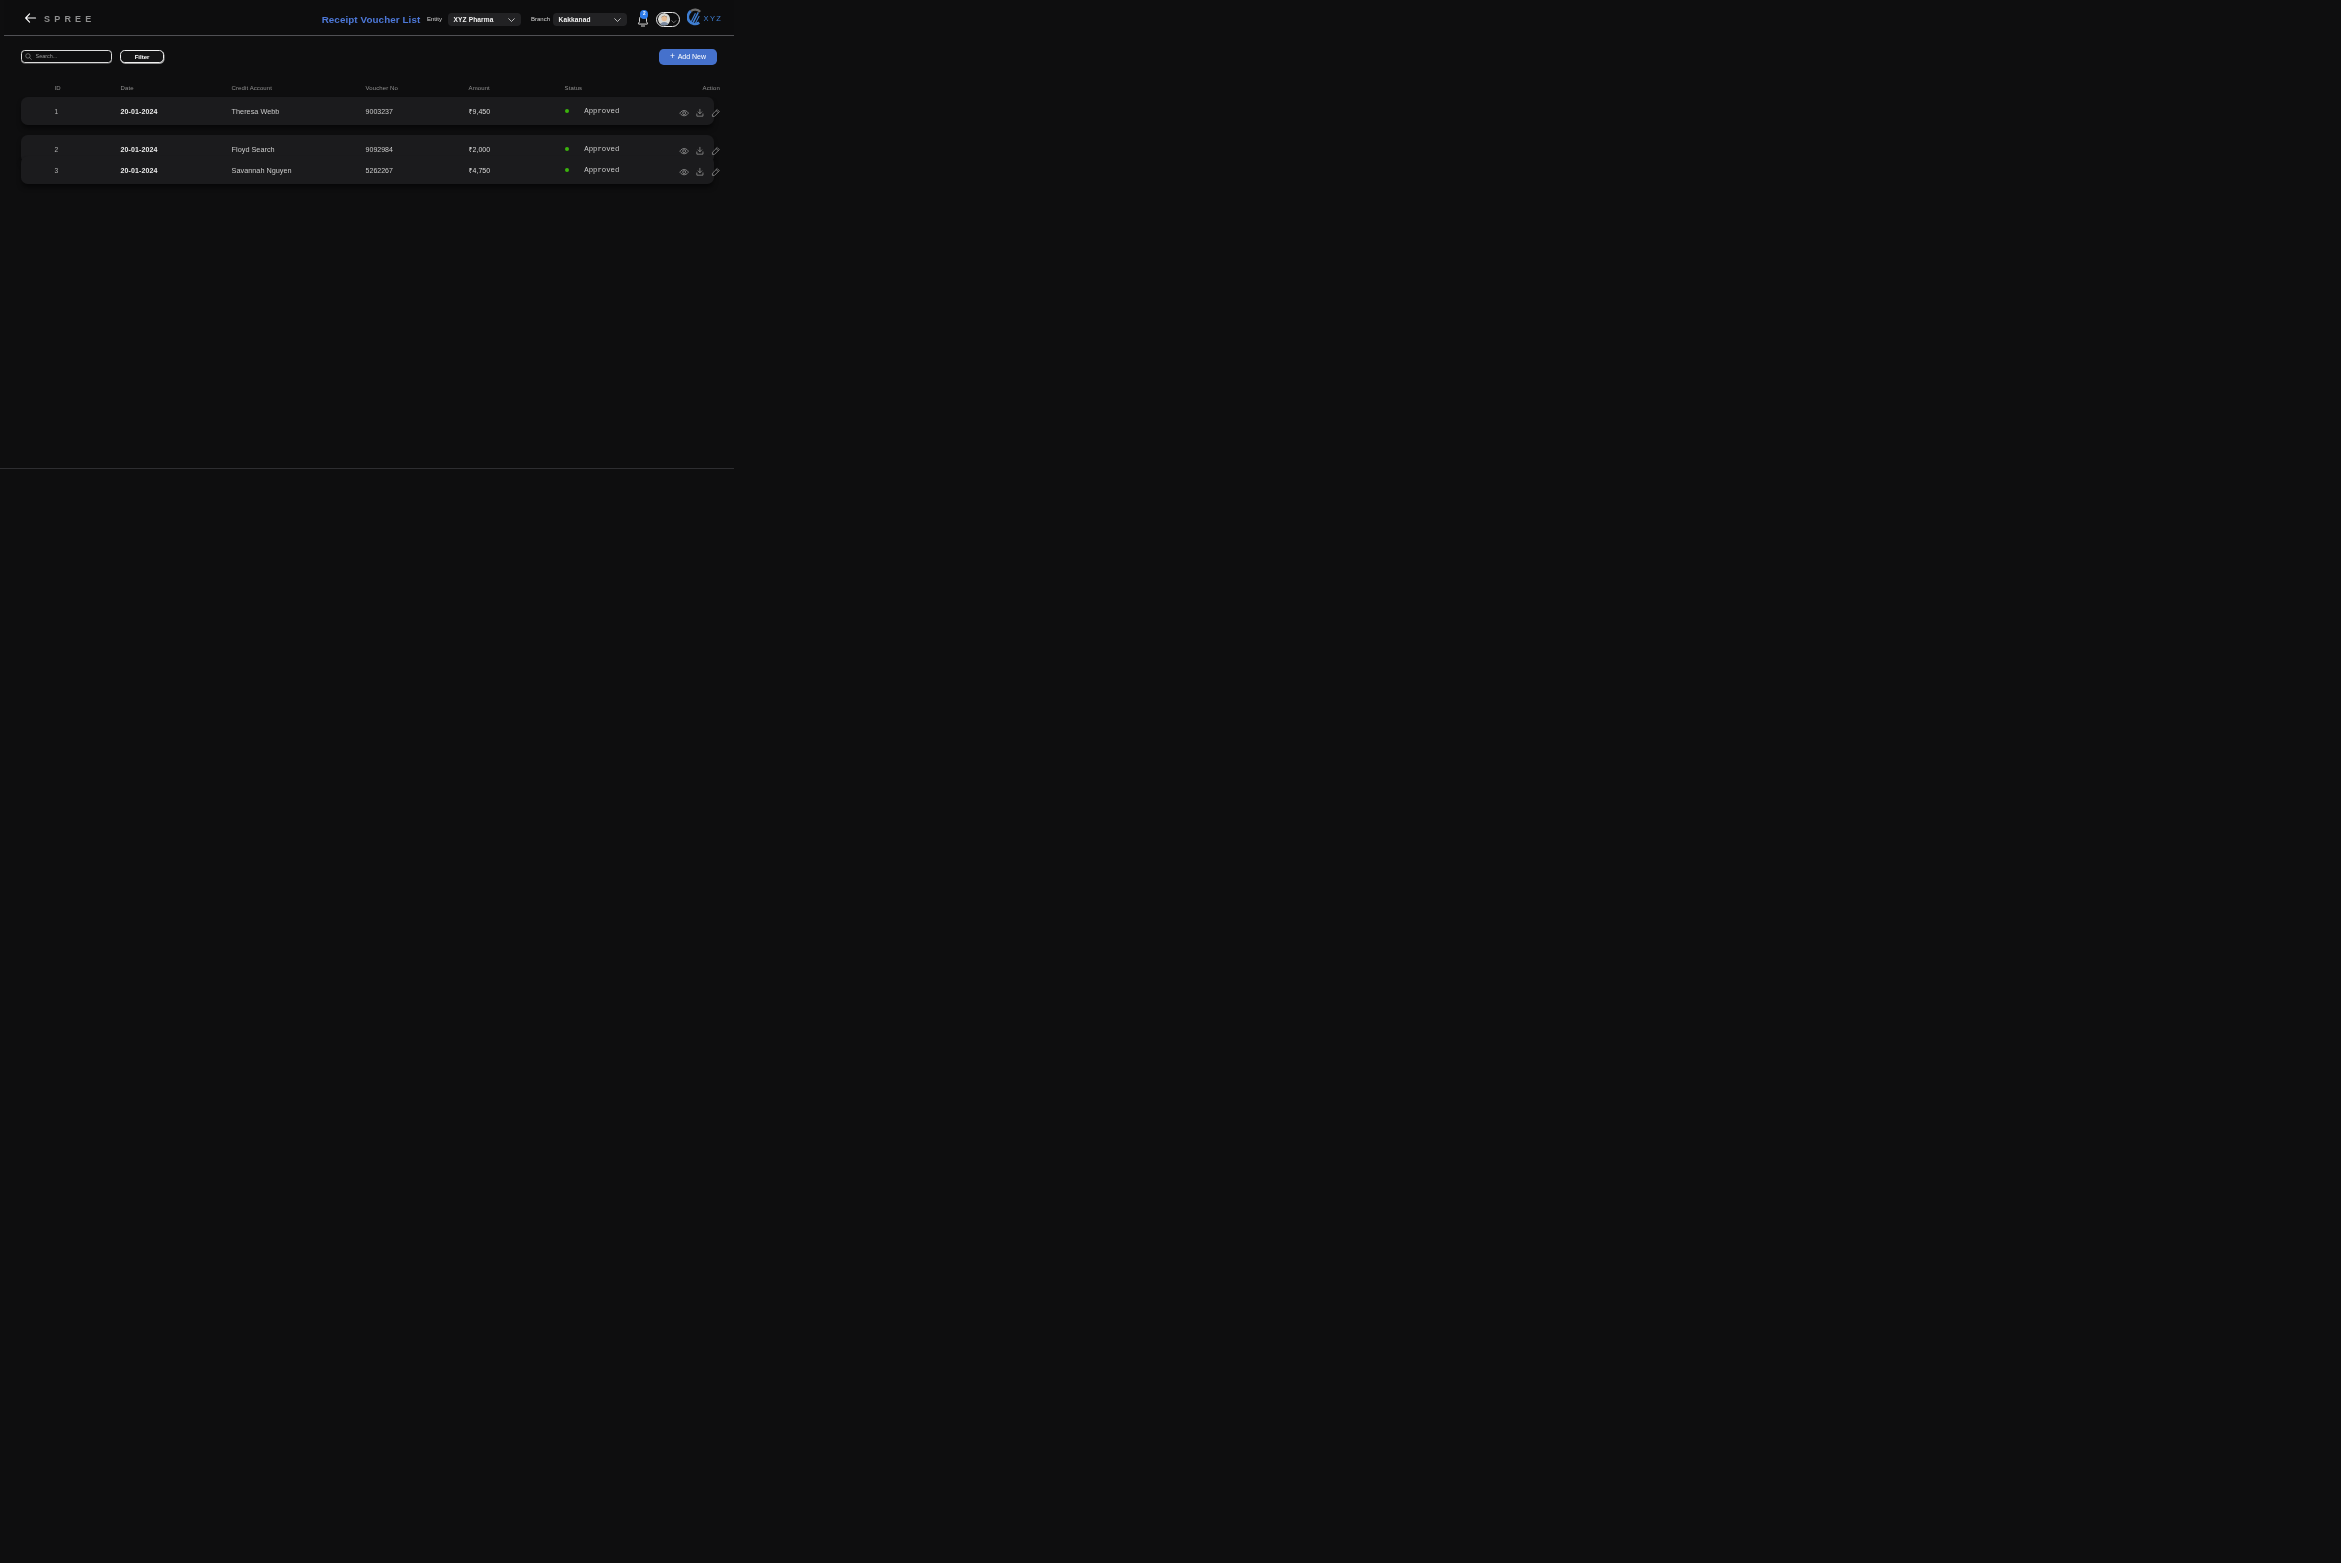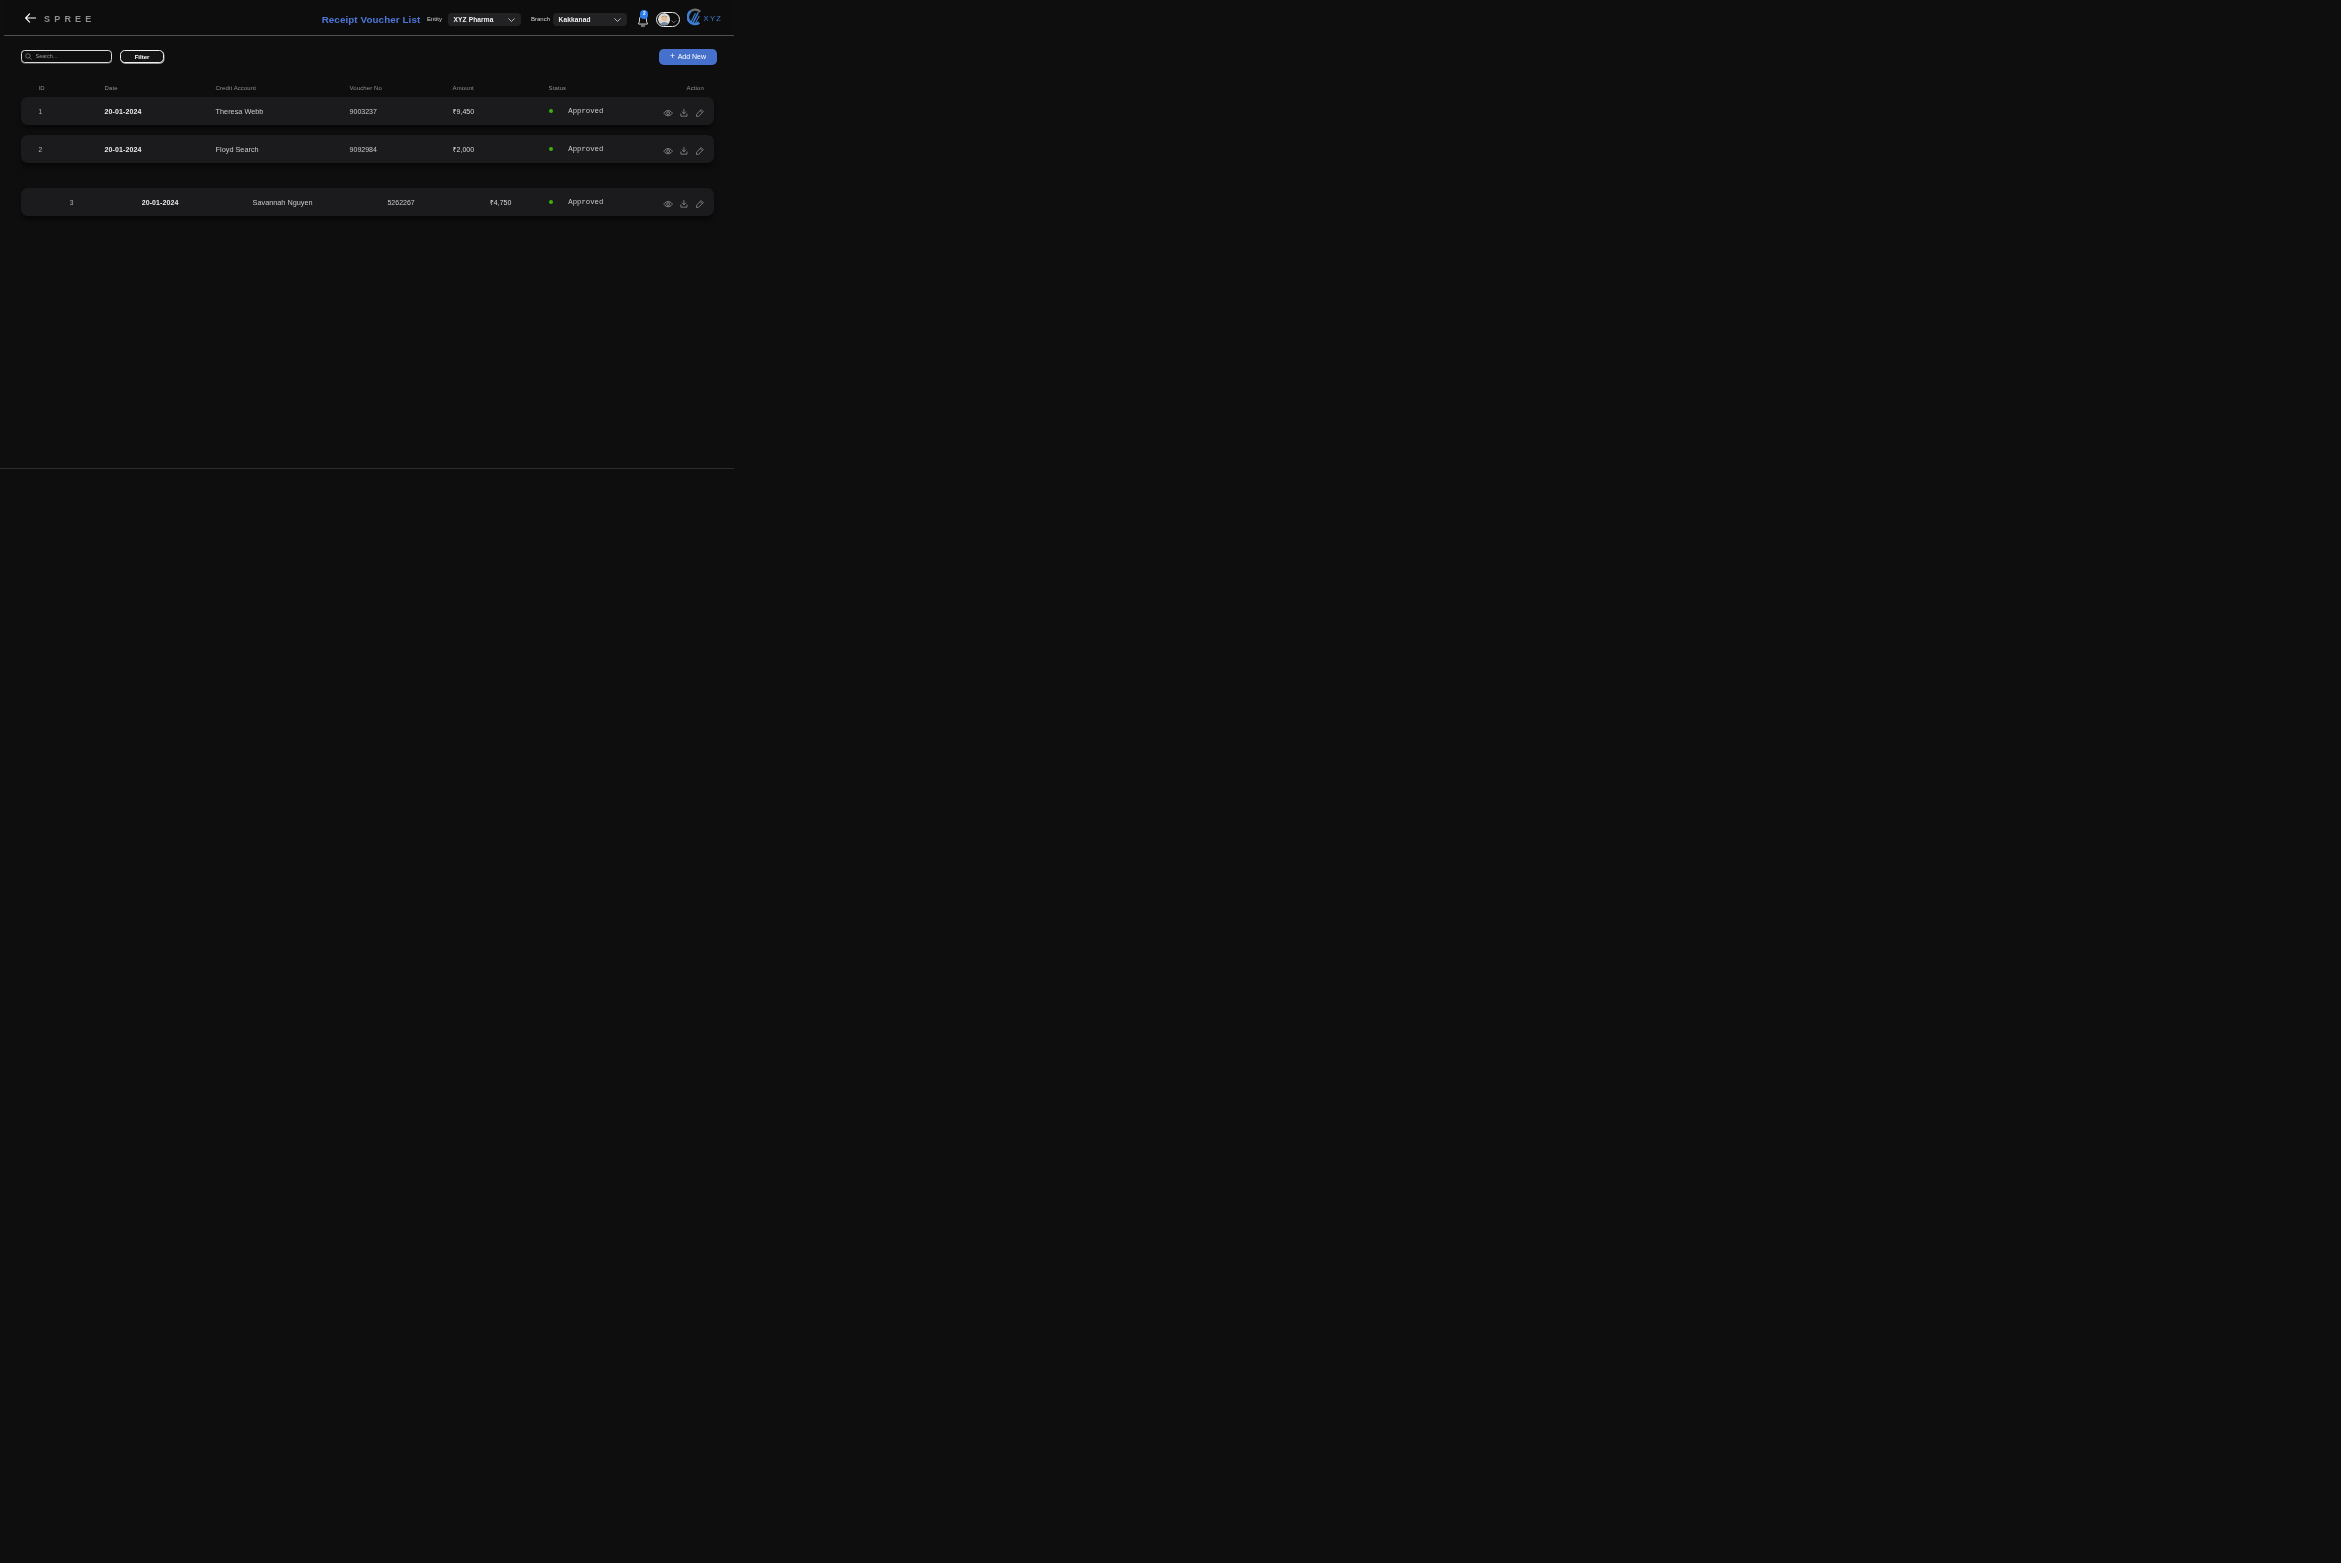--- a/index.html
+++ b/index.html
@@ -89,33 +89,33 @@
     background:#4571cc; border:none; border-radius:4.7px; color:#fff;
     font-size:7px; cursor:pointer; font-family:inherit;
     display:flex; align-items:center; justify-content:center; gap:2.8px;
   }
   .add-new-btn .plus { font-size:8.4px; font-weight:normal; margin-top:-0.9px; }
 
   
   .grid-cols {
     display:grid;
     grid-template-columns:66px 111px 134px 103px 96px 114px 1fr;
-    align-items:center; padding-left:18px;
+    align-items:center; padding-left:34px;
   }
   .thead {
     position:absolute; left:20.6px; top:82px; width:693px; height:11.2px;
     font-size:6px; color:#8f8f8f; letter-spacing:0.1px;
   }
   .thead .th-action { text-align:left; padding-left:24px; }
   .trow {
     position:absolute; left:20.6px; width:693px; height:28px;
     background:#1b1b1d; border-radius:6.6px;
     box-shadow:0 4.2px 5.6px -1.4px rgba(0,0,0,0.55);
   }
-  .trow-1 { top:97px; } .trow-2 { top:135px; } .trow-3 { top:188px;text-align:center; }
+  .trow-1 { top:97px; } .trow-2 { top:135px; } .trow-3 { top:156px; }
   .trow .grid-cols { height:100%; }
   .cell-id     { font-size:6.6px; color:#b5b5b5; }
   .cell-date   { font-size:7px; font-weight:bold; color:#ececec; letter-spacing:0.1px; }
   .cell-name   { font-size:7.3px; color:#c9c9c9; }
   .cell-vno    { font-size:7px; color:#c9c9c9; }
   .cell-amount { font-size:7px; color:#d8d8d8; }
   .cell-status { display:flex; align-items:center; gap:15px;font-family:Liberation Mono, monospace; }
   .status-dot  { width:4.7px; height:4.7px; border-radius:50%; background:#3bb30c; flex:none; }
   .status-text { font-size:7.3px; color:#c9c9c9; }
   .cell-actions {

